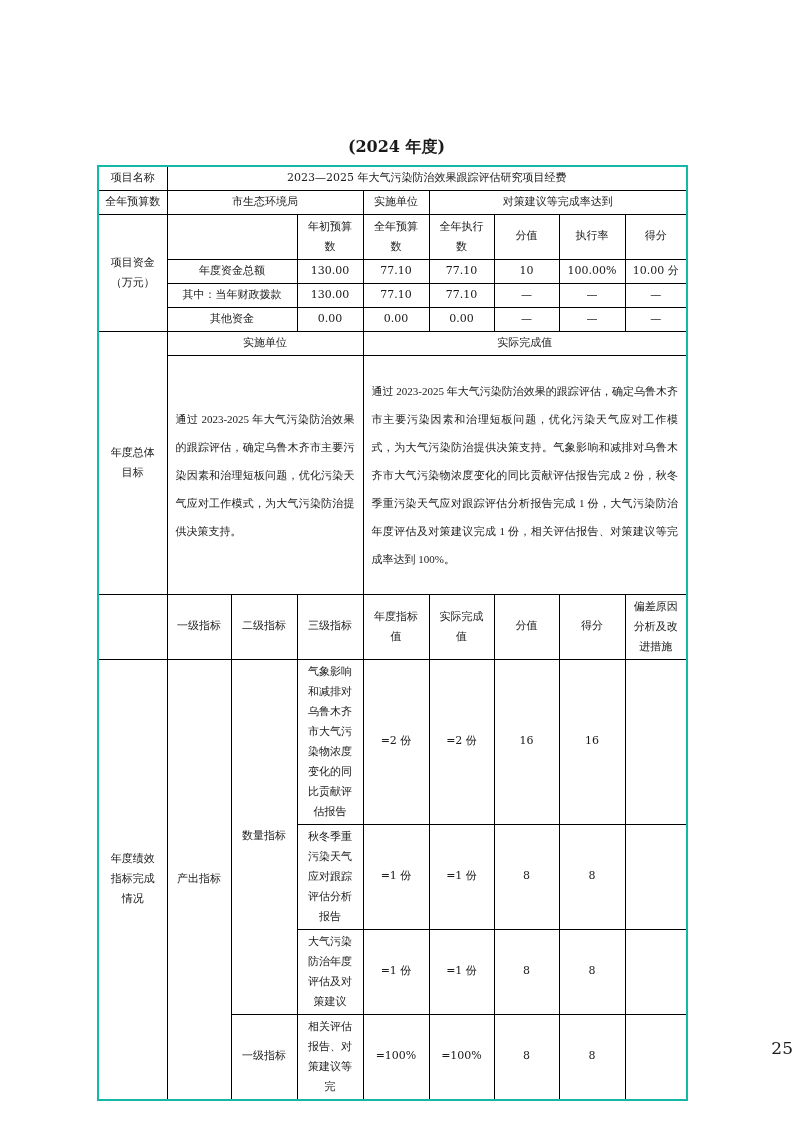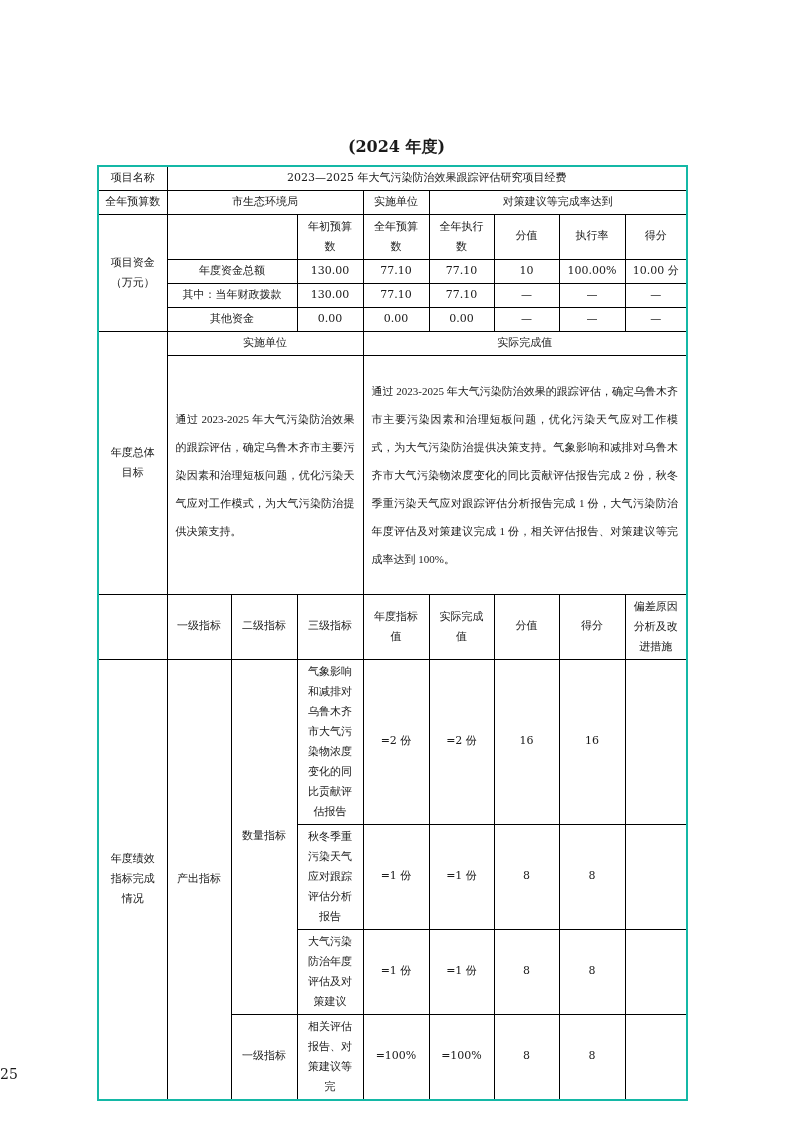--- a/index.html
+++ b/index.html
@@ -56,23 +56,22 @@
     line-height: 28px;
     padding: 21px 8px;
     word-break: break-all;
     font-family: Liberation Serif, serif;
   }
   .page-num {
     position: absolute;
     top: 1038px;
     left: 0;
     width: 100%;
-    text-align: left;
-    font-size: 14px;
-    margin-top: 28px;
+    text-align: right;
+    font-size: 17px;
   }
 </style>
 </head>
 <body>
 
 <div class="doc">
   <div class="subtitle">(2024 年度)</div>
 
   <table class="main">
     <colgroup>

